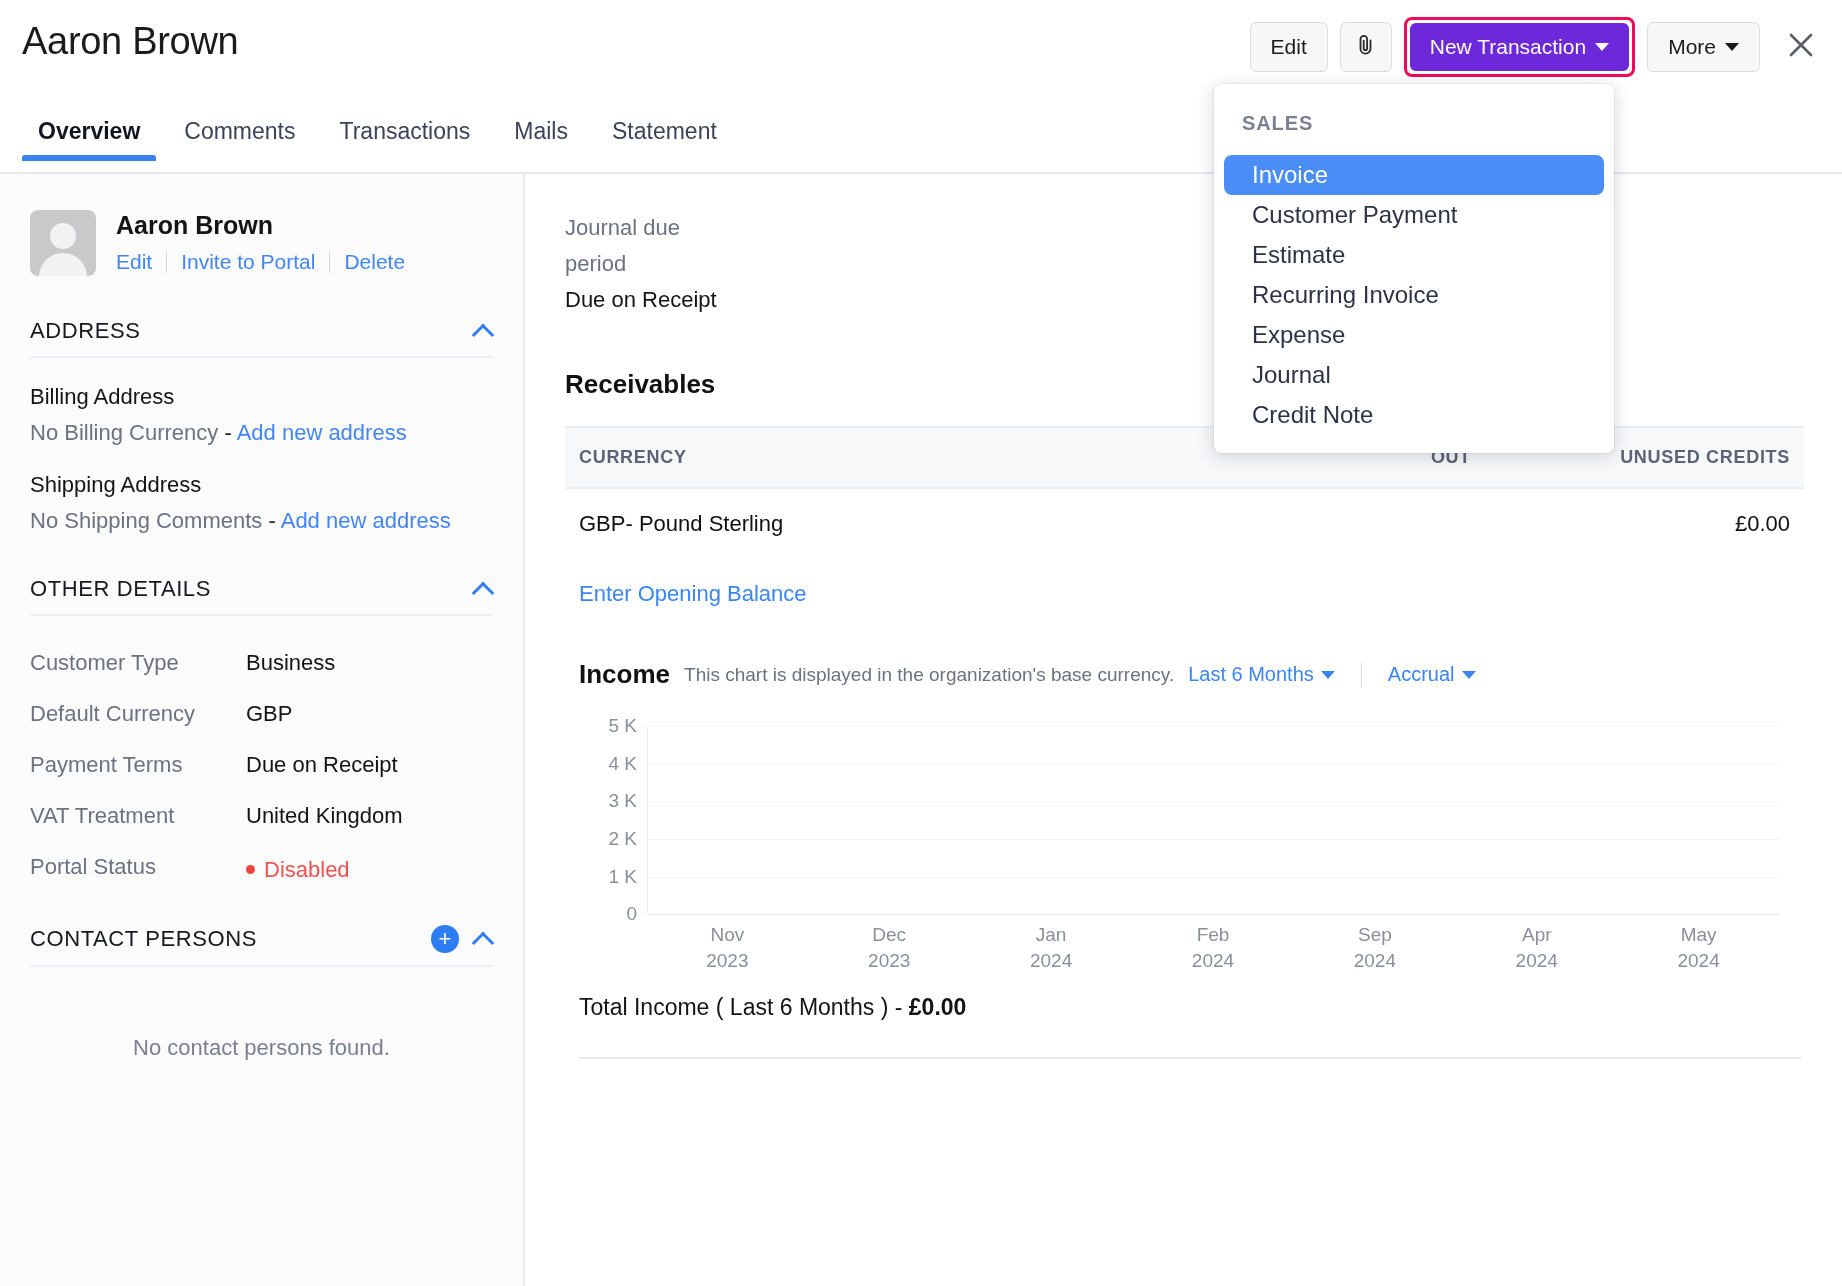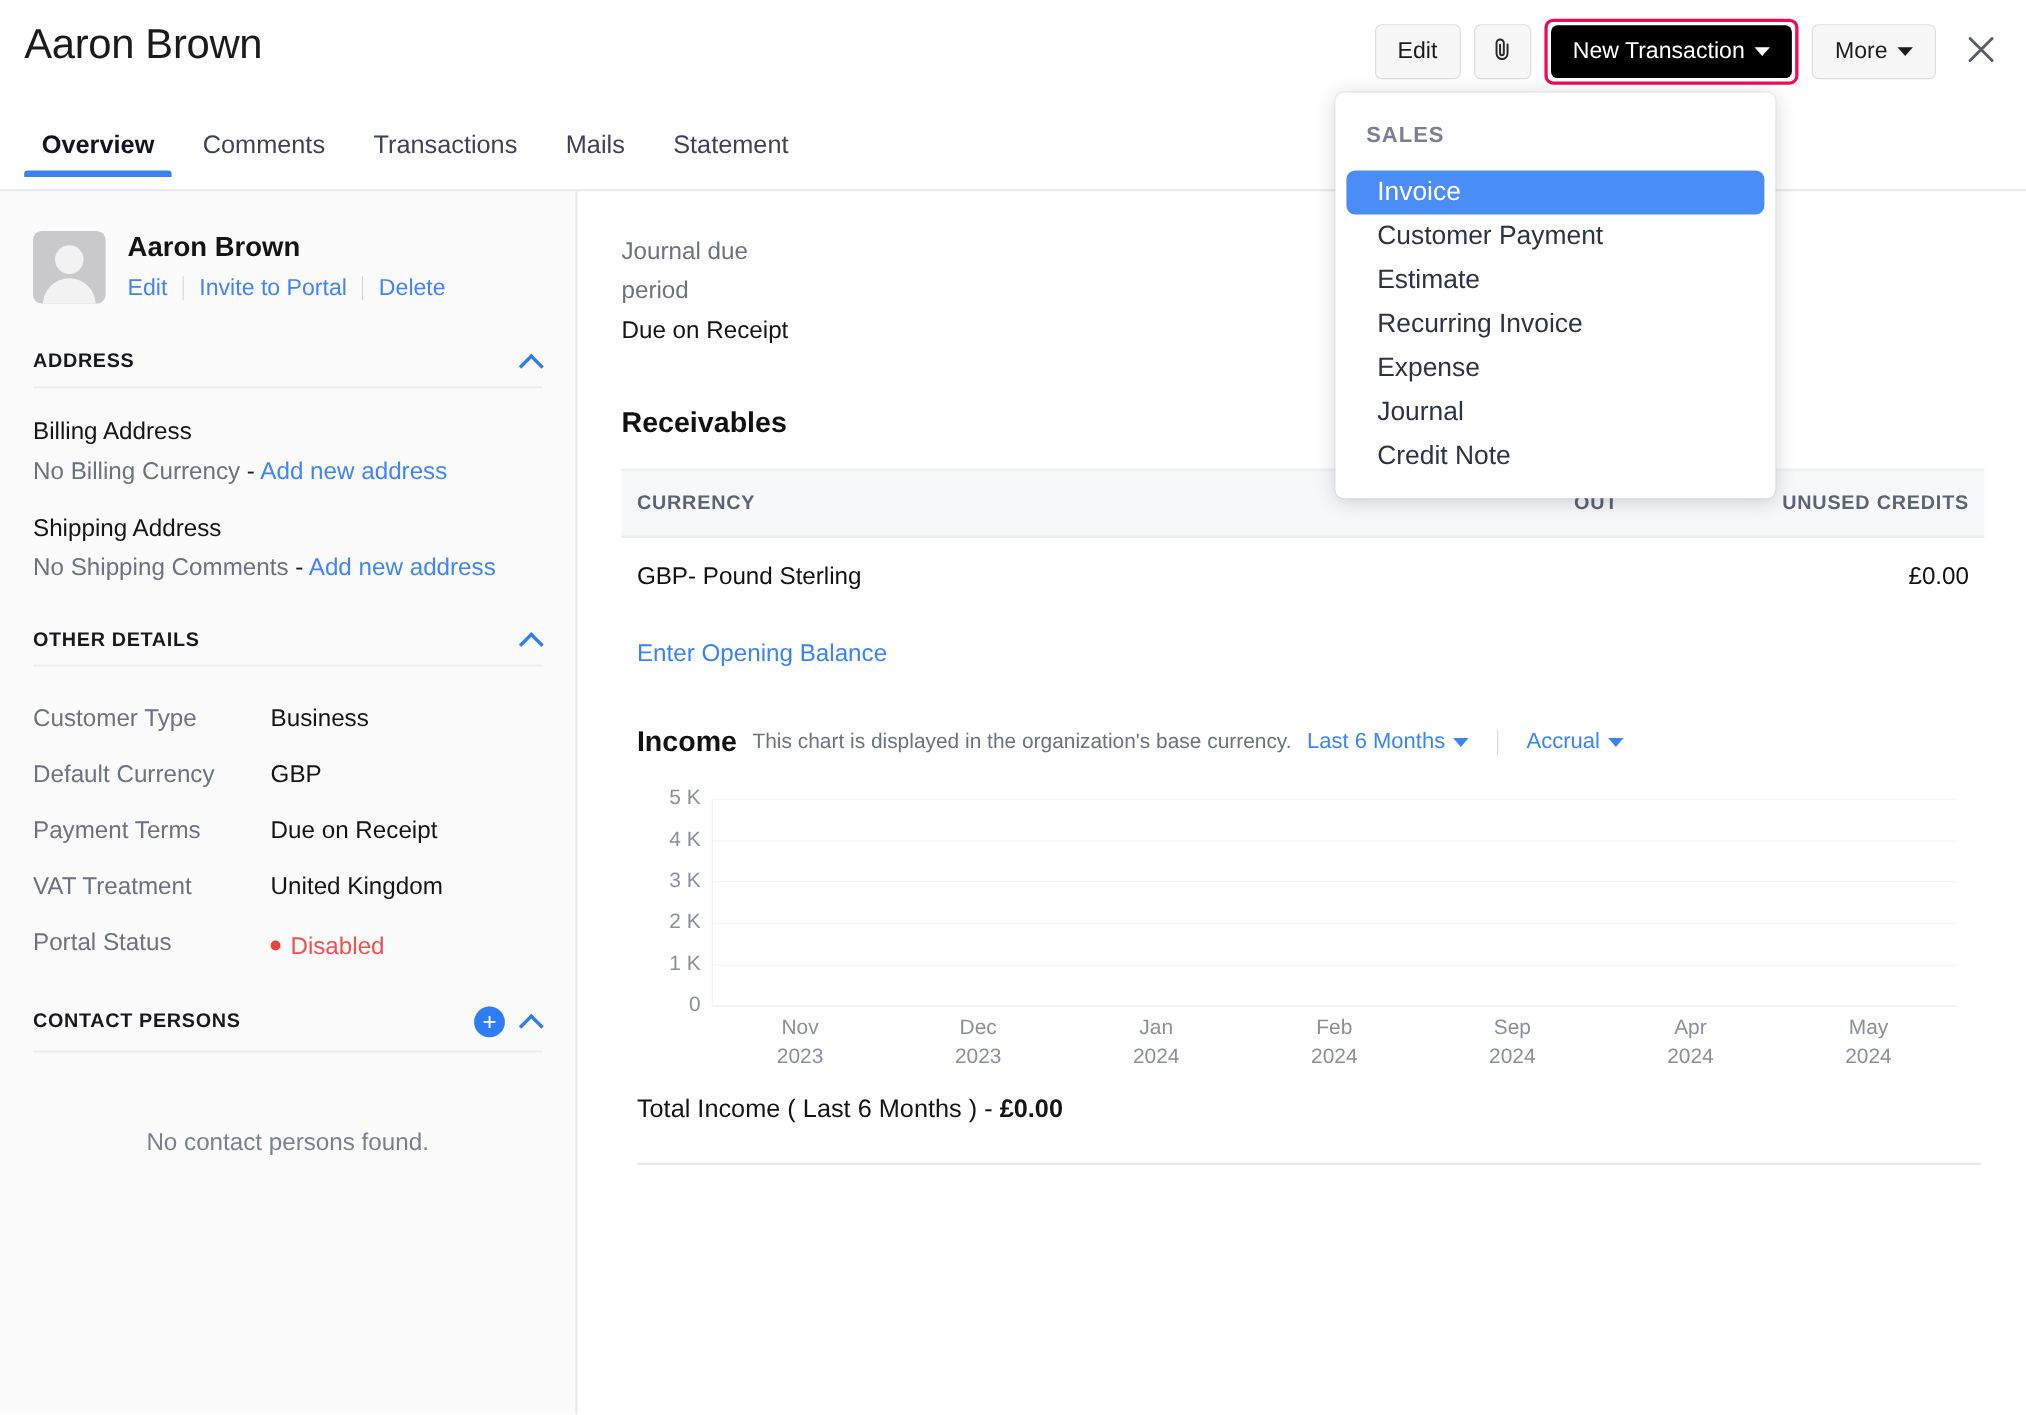--- a/index.html
+++ b/index.html
@@ -33,21 +33,21 @@
   .btn-icon-only {
     background: #f7f7f8; border: 1px solid #dcdde1; border-radius: 6px;
     height: 50px; width: 52px; display: flex; align-items: center; justify-content: center;
     cursor: pointer; color: #2b2b2b;
   }
   .newtxn-wrap {
     border: 3px solid #ef0b57; border-radius: 8px; padding: 3px;
     display: flex; align-items: center;
   }
   .btn-primary {
-    background: #000000; border: none; border-radius: 6px; color: #fff;
+    background: #6d28d9; border: none; border-radius: 6px; color: #fff;
     height: 48px; padding: 0 20px; font-size: 21px; cursor: pointer;
     font-family: inherit; display: flex; align-items: center; gap: 9px;
     white-space: nowrap;
   }
   .caret {
     display: inline-block; width: 0; height: 0;
     border-left: 7px solid transparent; border-right: 7px solid transparent;
     border-top: 8px solid currentColor;
   }
   .close-btn {
@@ -109,21 +109,21 @@
   }
   .profile-links a:first-child { padding-left: 0; }
   .vsep { width: 1px; height: 22px; background: #d2d4da; }
 
   
   .section-head {
     margin-top: 42px; display: flex; align-items: center; justify-content: space-between;
     padding-bottom: 12px; border-bottom: 2px solid #eceef1;
   }
   .section-title {
-    font-size: 18px; letter-spacing: 0.6px; color: #16181d; font-weight: 700;
+    font-size: 22px; letter-spacing: 0.6px; color: #16181d; font-weight: 400;
   }
   .section-head-right { display: flex; align-items: center; gap: 14px; }
   .chev-up {
     width: 20px; height: 20px; position: relative; cursor: pointer; display: inline-block;
   }
   .chev-up::before {
     content: ""; position: absolute; left: 2px; top: 6px; width: 13px; height: 13px;
     border-left: 3px solid #2f7df4; border-top: 3px solid #2f7df4;
     transform: rotate(45deg);
   }

